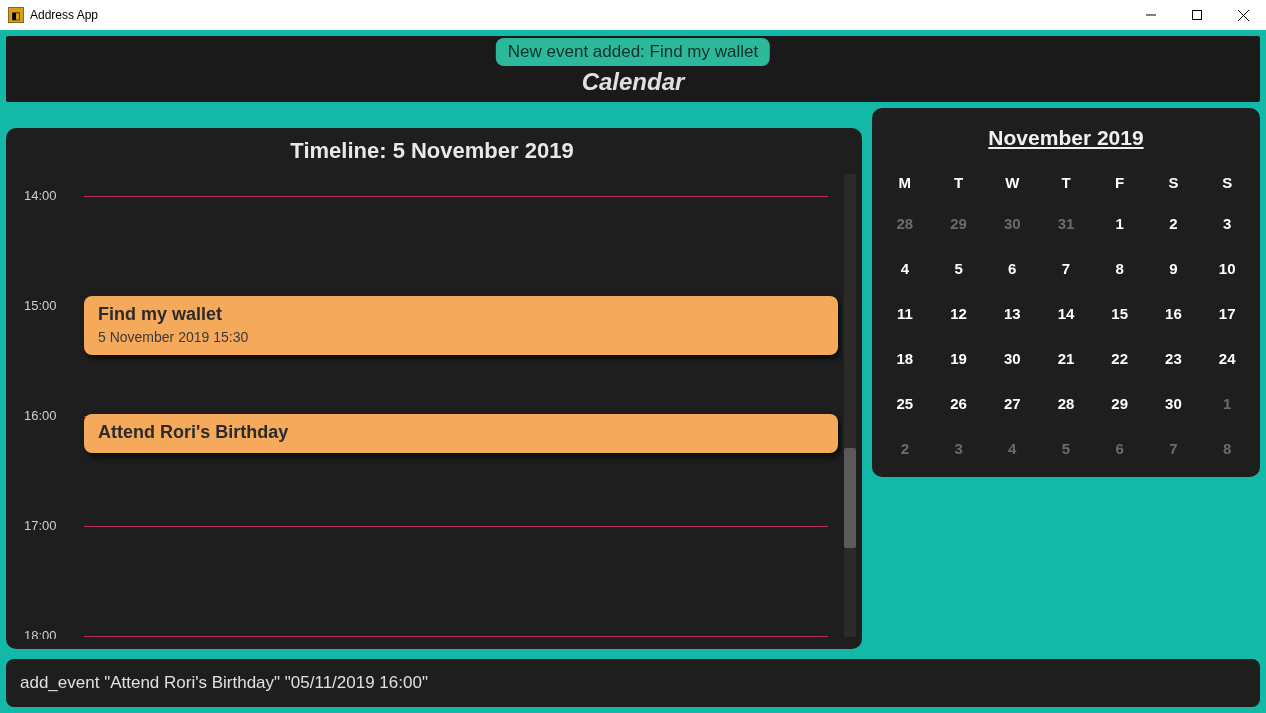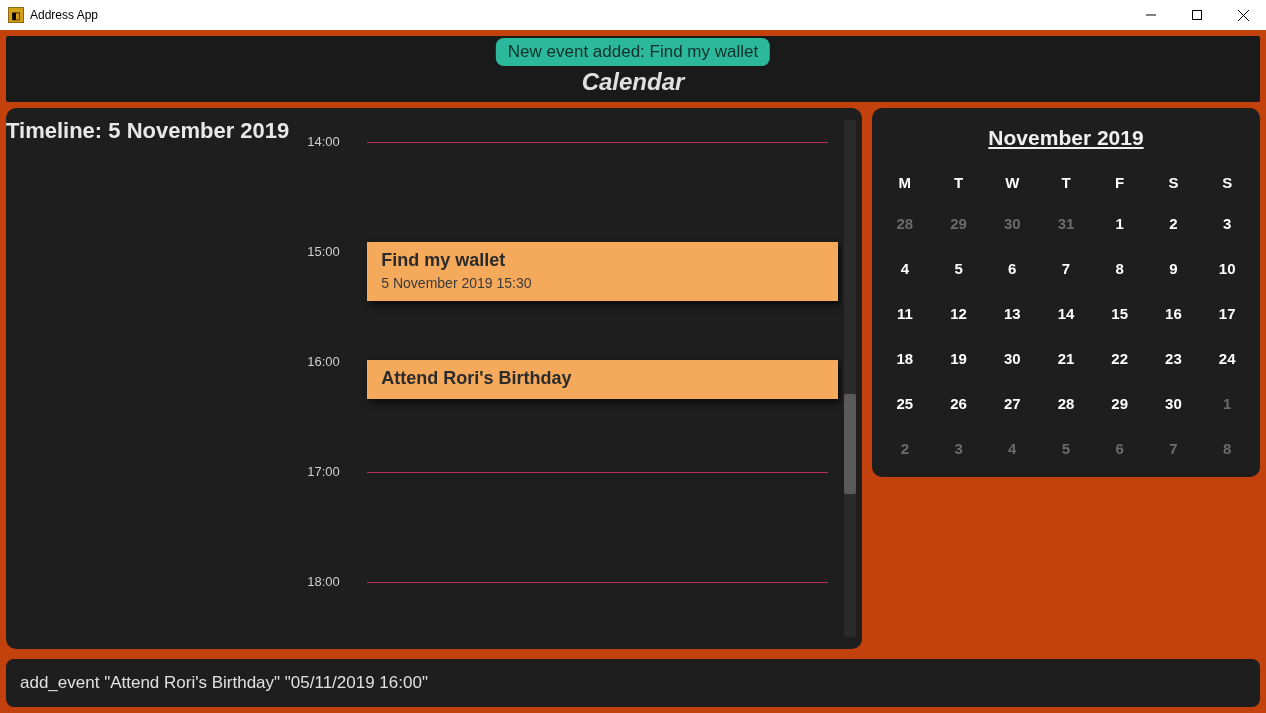--- a/index.html
+++ b/index.html
@@ -5,33 +5,33 @@
   * { box-sizing: border-box; margin: 0; padding: 0; }
   html, body { width: 1266px; height: 713px; font-family: "Segoe UI", Arial, sans-serif; background: #000; overflow: hidden; }
   .window { width: 1266px; height: 713px; background: #fff; display: flex; flex-direction: column; }
   .titlebar { height: 30px; background: #fff; display: flex; align-items: center; justify-content: space-between; padding: 0 0 0 8px; }
   .titlebar-left { display: flex; align-items: center; gap: 6px; }
   .titlebar-icon { width: 16px; height: 16px; background: #d4a017; border: 1px solid #8b6914; display:flex; align-items:center; justify-content:center; font-size:10px; color:#000;}
   .titlebar-title { font-size: 12px; color: #000; }
   .titlebar-controls { display: flex; }
   .titlebar-btn { width: 46px; height: 30px; display: flex; align-items: center; justify-content: center; font-size: 14px; color: #000; }
   .titlebar-btn svg { stroke: #000; }
-  .app-body { flex: 1; background: #c2410c; position: relative; padding: 6px; display: flex; flex-direction: column; }
+  .app-body { flex: 1; background: #14b8a6; position: relative; padding: 6px; display: flex; flex-direction: column; }
   .header-bar { height: 66px; background: #1a1a1a; border-radius: 2px; position: relative; display:flex; align-items:flex-end; justify-content:center; padding-bottom:6px;}
   .toast { position: absolute; top: 2px; left: 50%; transform: translateX(-50%); background: #2bb89b; color: #10312a; font-size: 17px; padding: 4px 12px; border-radius: 8px; font-weight:500;}
   .page-title { color: #e0e0e0; font-size: 24px; font-style: italic; font-weight: 600; }
   .main-row { flex: 1; display: flex; gap: 10px; margin-top: 6px; min-height: 0; }
-  .timeline-panel { flex: 1; background: #1e1e1e; border-radius: 10px; padding: 10px 4px 10px 0; display:flex; flex-direction:row; position:relative; min-width:0;}
+  .timeline-panel { flex: 1; background: #1e1e1e; border-radius: 10px; padding: 10px 4px 10px 0; display:flex; flex-direction:column; position:relative; min-width:0;margin-top:20px;}
   .timeline-title { color: #e8e8e8; font-size: 22px; font-weight: 700; text-align: center; margin-bottom: 8px;}
   .timeline-scroll { flex:1; position:relative; overflow:hidden; }
   .timeline-content { position:absolute; left:0; top:0; right:18px; }
   .hour-row { position:absolute; left:0; right:0; }
   .hour-label { position:absolute; left:18px; top:-8px; color:#cfcfcf; font-size:13px;}
   .hour-line { position:absolute; left:78px; right:12px; top:0; height:1px; background:#d6336c; opacity:0.85;}
-  .event-card { position:absolute; left:78px; right:2px; background:#f5a95b; border-radius:0; padding:8px 14px 10px 14px; box-shadow: 3px 4px 6px rgba(0,0,0,0.6);}
+  .event-card { position:absolute; left:78px; right:2px; background:#f5a95b; border-radius:8px; padding:8px 14px 10px 14px; box-shadow: 3px 4px 6px rgba(0,0,0,0.6);}
   .event-title { color:#2b2b2b; font-size:18px; font-weight:600;}
   .event-sub { color:#3a3a3a; font-size:14px; margin-top:4px;}
   .vscroll { position:absolute; right:0; top:0; bottom:0; width:16px; background:#1e1e1e;}
   .vscroll-track { position:absolute; right:2px; top:2px; bottom:2px; width:12px; background:#2a2a2a; border-radius:2px;}
   .vscroll-thumb { position:absolute; right:2px; width:12px; background:#5a5a5a; border-radius:2px;}
   .calendar-panel { width: 388px; background:#1e1e1e; border-radius:10px; padding:18px 6px 6px 6px; align-self:flex-start; }
   .cal-title { color:#f0f0f0; font-size:21px; font-weight:700; text-align:center; text-decoration: underline; margin-bottom:14px;}
   .cal-grid { display:grid; grid-template-columns: repeat(7, 1fr); }
   .cal-head { color:#fff; font-weight:700; font-size:15px; text-align:center; padding:10px 0;}
   .cal-cell { text-align:center; padding:14px 0; color:#fff; font-weight:700; font-size:15px; position:relative;}

